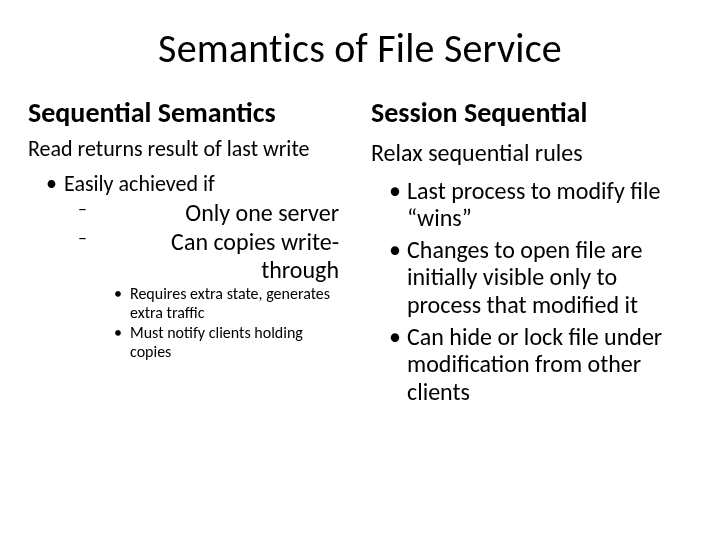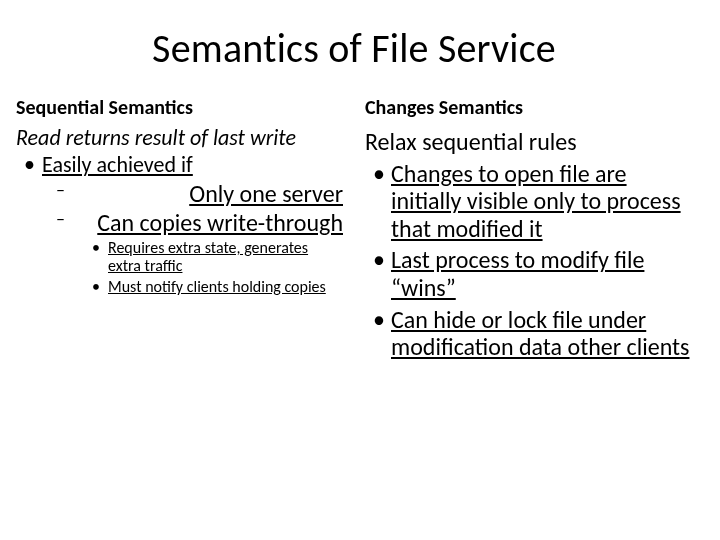--- a/index.html
+++ b/index.html
@@ -8,58 +8,56 @@
     width: 720px;
     height: 540px;
     background: #ffffff;
     font-family: Calibri, "Segoe UI", Arial, sans-serif;
     color: #000;
   }
   .slide {
     box-sizing: border-box;
     width: 720px;
     height: 540px;
-    padding: 18px 28px 20px 16px;
+    padding: 18px 28px 20px 28px;
   }
   .title {
     font-size: 40px;
     font-weight: 400;
     text-align: center;
     margin: 6px 0 22px 0;
     letter-spacing: 0.2px;
   }
   .columns {
     display: flex;
     gap: 22px;
   }
   .col {
     flex: 1 1 50%;
     min-width: 0;
   }
   .col-heading {
-    font-size: 20px;
+    font-size: 28px;
     font-weight: 700;
     margin: 0 0 6px 0;
   }
   .intro {
     font-size: 22px;
-    font-style: italic;
     margin: 0 0 2px 0;
     line-height: 1.15;
   }
   .intro-r {
     font-size: 24px;
     margin: 9px 0 2px 0;
     line-height: 1.15;
   }
   ul {
-    margin: 0;
+    margin: 10px;
     padding: 0;
     list-style: none;
-    text-decoration: underline;
   }
   li { line-height: 1.15; }
   .lvl1 {
     font-size: 22px;
     padding-left: 26px;
     position: relative;
     margin-top: 2px;
   }
   .lvl1::before {
     content: "•";
@@ -123,23 +121,23 @@
       <ul>
         <li class="lvl1">Easily achieved if</li>
         <li class="lvl2">Only one server</li>
         <li class="lvl2">Can copies write-through</li>
         <li class="lvl3">Requires extra state, generates extra traffic</li>
         <li class="lvl3">Must notify clients holding copies</li>
       </ul>
     </div>
 
     <div class="col">
-      <div class="col-heading">Changes Semantics</div>
+      <div class="col-heading">Session Sequential</div>
       <div class="intro-r">Relax sequential rules</div>
       <ul>
+        <li class="lvl1-r">Last process to modify file “wins”</li>
         <li class="lvl1-r">Changes to open file are initially visible only to process that modified it</li>
-        <li class="lvl1-r">Last process to modify file “wins”</li>
-        <li class="lvl1-r">Can hide or lock file under modification data other clients</li>
+        <li class="lvl1-r">Can hide or lock file under modification from other clients</li>
       </ul>
     </div>
 
   </div>
 </div>
 
 </body></html>

